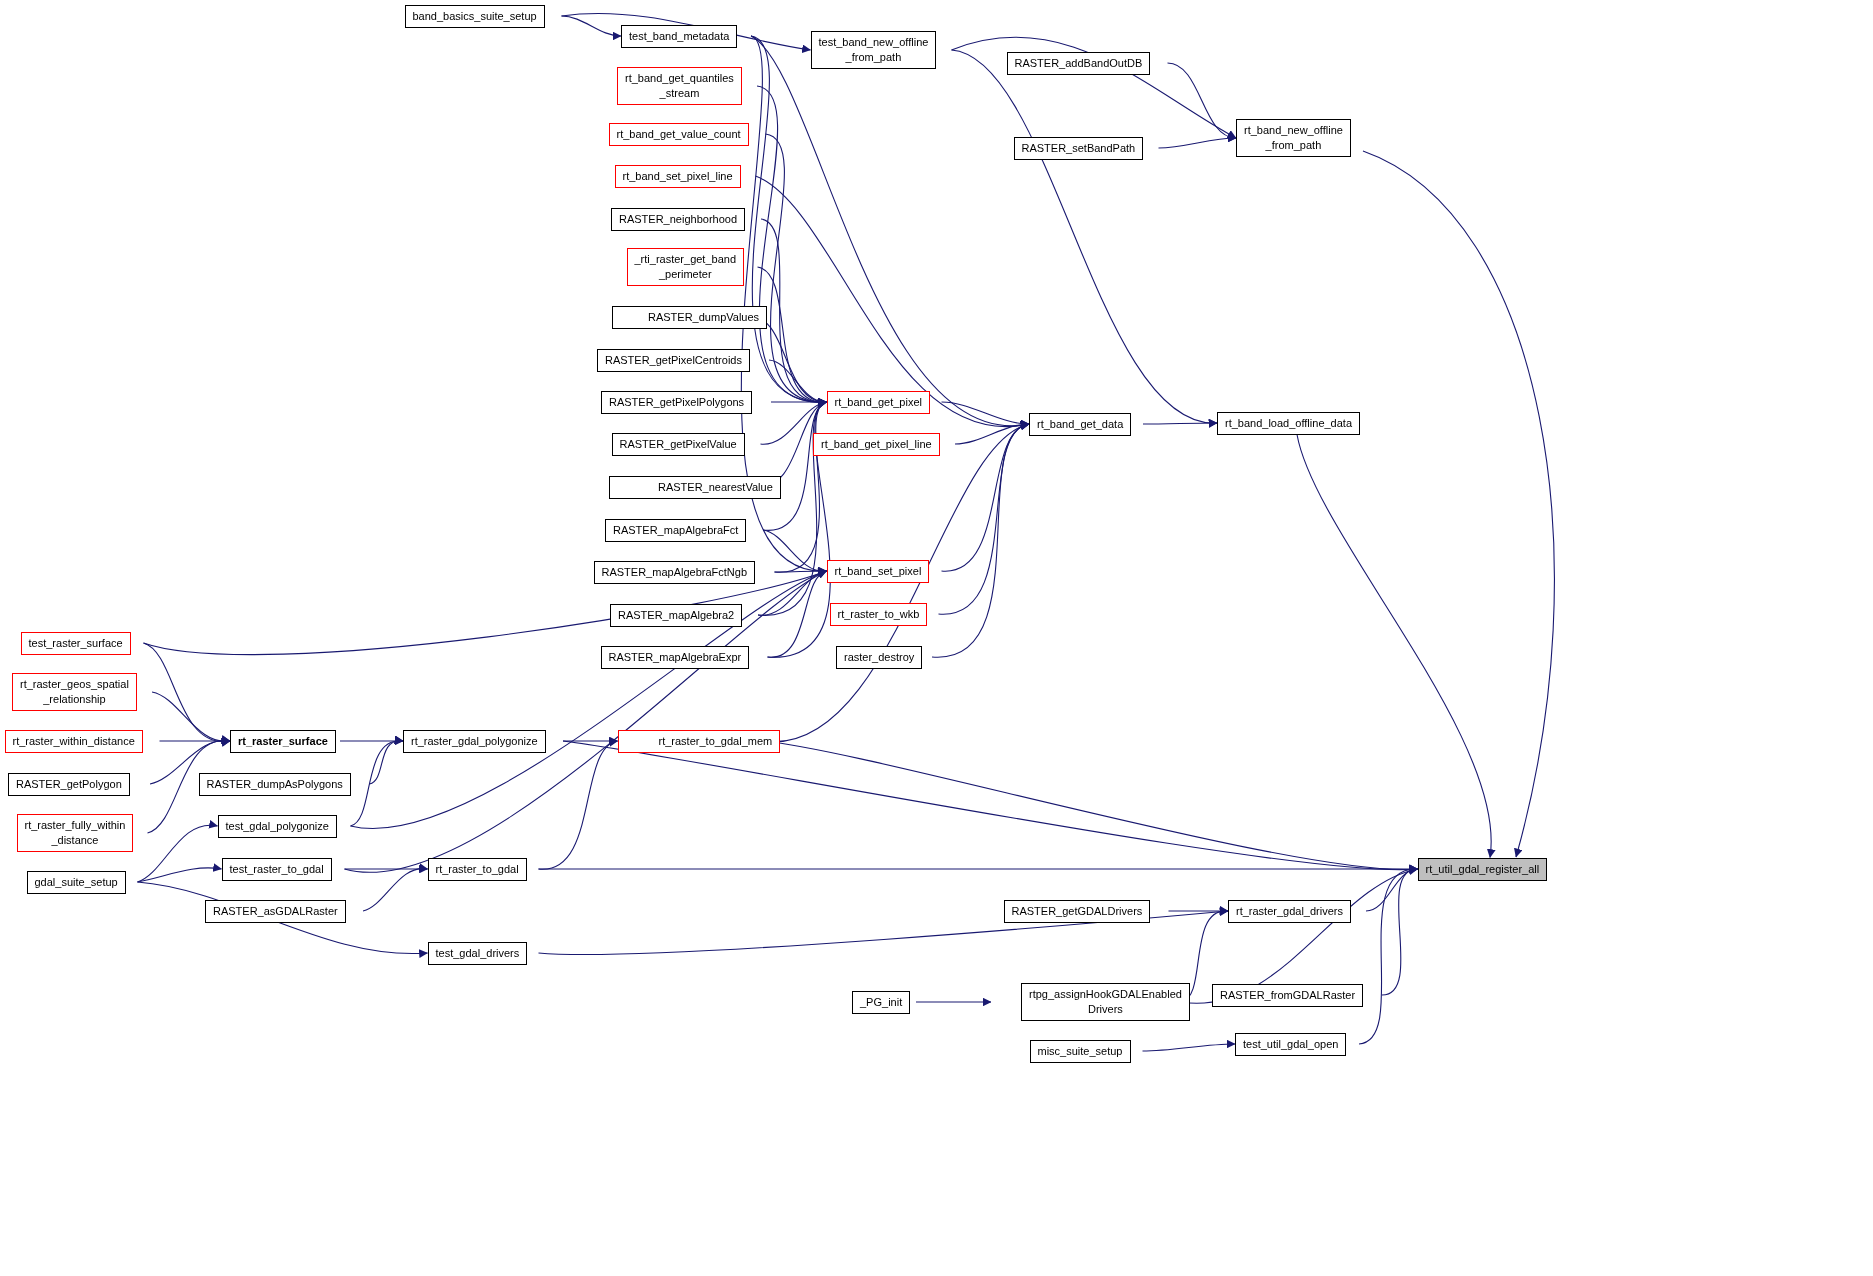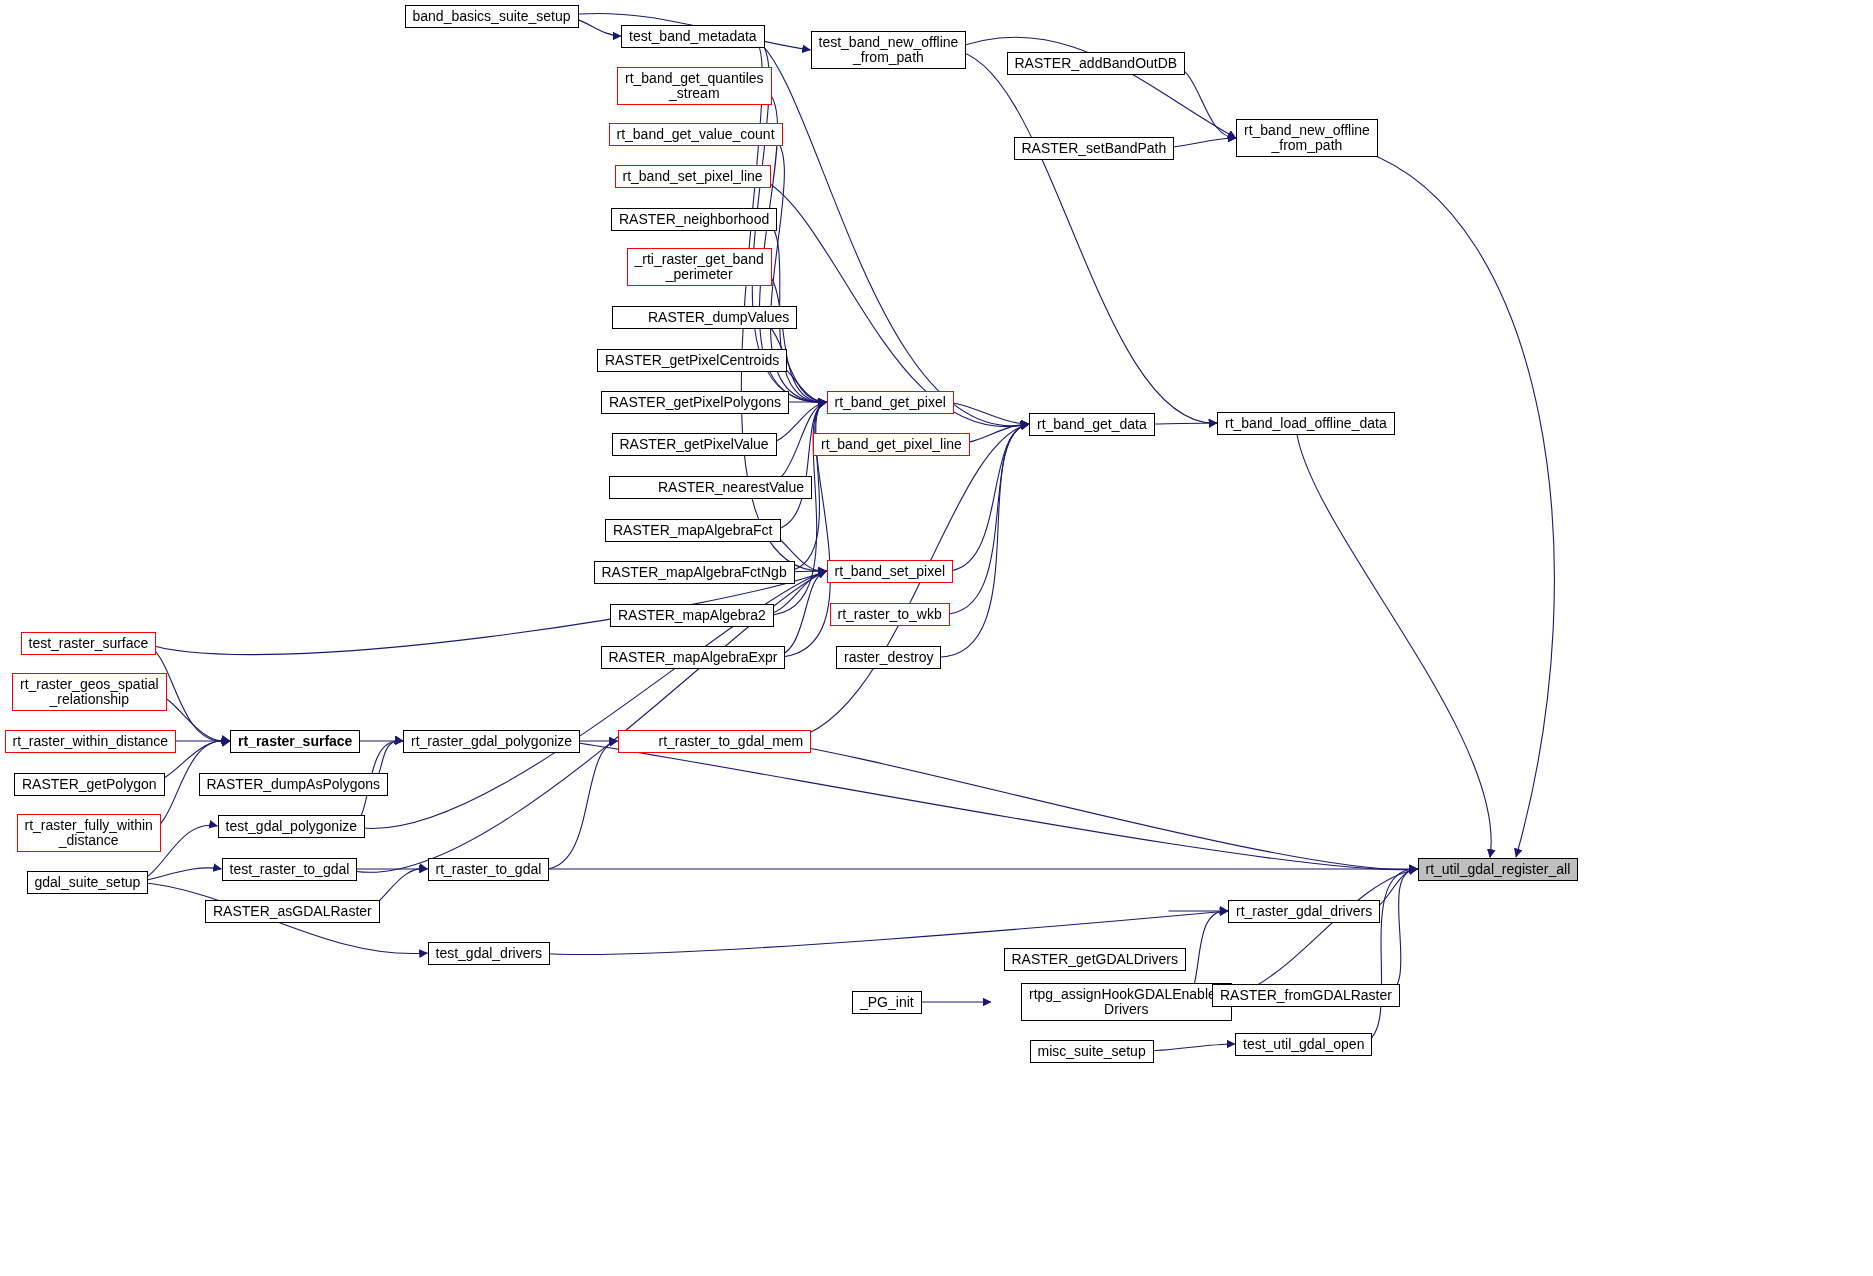--- a/index.html
+++ b/index.html
@@ -23,21 +23,21 @@
     stroke-width: 1.1px;
   }
   #arrowhead-shape { fill: var(--edge-color, #191970); }
   .node {
     position: absolute;
     z-index: 2;
     box-sizing: border-box;
     background: var(--node-fill, #ffffff);
     border: 1px solid var(--node-border, #000000);
     color: var(--text-color, #000000);
-    font-size: 14px;
+    font-size: 11px;
     line-height: 15px;
     padding: 3px 7px;
     white-space: nowrap;
     text-align: center;
     cursor: pointer;
   }
   .node.red { border-color: var(--red-border, #ff0000); }
   .node.target { background: var(--target-fill, #bfbfbf); cursor: default; }
   .node-line { pointer-events: none; }
 </style>
@@ -209,21 +209,21 @@
     <div class="node red" title="rt_raster_geos_spatial_relationship" style="left: 12px; top: 673px;">
       <div class="node-line">rt_raster_geos_spatial</div>
       <div class="node-line">_relationship</div>
     </div>
     <div class="node red" title="rt_raster_within_distance" style="left: 4.5px; top: 729.5px;">
       <div class="node-line">rt_raster_within_distance</div>
     </div>
     <div class="node" title="rt_raster_surface" style="left: 230px; top: 729.5px; font-weight: bold;">
       <div class="node-line">rt_raster_surface</div>
     </div>
-    <div class="node" title="RASTER_getPolygon" style="left: 14px; top: 772.5px;">
+    <div class="node" title="RASTER_getPolygon" style="left: 8px; top: 772.5px;">
       <div class="node-line">RASTER_getPolygon</div>
     </div>
     <div class="node red" title="rt_raster_fully_within_distance" style="left: 16.5px; top: 814px;">
       <div class="node-line">rt_raster_fully_within</div>
       <div class="node-line">_distance</div>
     </div>
     <div class="node" title="rt_raster_gdal_polygonize" style="left: 403px; top: 729.5px;">
       <div class="node-line">rt_raster_gdal_polygonize</div>
     </div>
     <div class="node" title="RASTER_dumpAsPolygons" style="left: 198.5px; top: 772.5px;">
@@ -246,21 +246,21 @@
     </div>
     <div class="node" title="RASTER_asGDALRaster" style="left: 205px; top: 899.5px;">
       <div class="node-line">RASTER_asGDALRaster</div>
     </div>
     <div class="node" title="test_gdal_drivers" style="left: 427.5px; top: 941.5px;">
       <div class="node-line">test_gdal_drivers</div>
     </div>
     <div class="node target" title="rt_util_gdal_register_all" style="left: 1417.5px; top: 857.5px;">
       <div class="node-line">rt_util_gdal_register_all</div>
     </div>
-    <div class="node" title="RASTER_getGDALDrivers" style="left: 1003.5px; top: 899.5px; margin-top: 48px;">
+    <div class="node" title="RASTER_getGDALDrivers" style="left: 1003.5px; top: 899.5px;">
       <div class="node-line">RASTER_getGDALDrivers</div>
     </div>
     <div class="node" title="rt_raster_gdal_drivers" style="left: 1228px; top: 899.5px;">
       <div class="node-line">rt_raster_gdal_drivers</div>
     </div>
     <div class="node" title="_PG_init" style="left: 852px; top: 990.5px;">
       <div class="node-line">_PG_init</div>
     </div>
     <div class="node" title="rtpg_assignHookGDALEnabledDrivers" style="left: 991px; top: 983px; margin-left: 30px;">
       <div class="node-line">rtpg_assignHookGDALEnabled</div>

